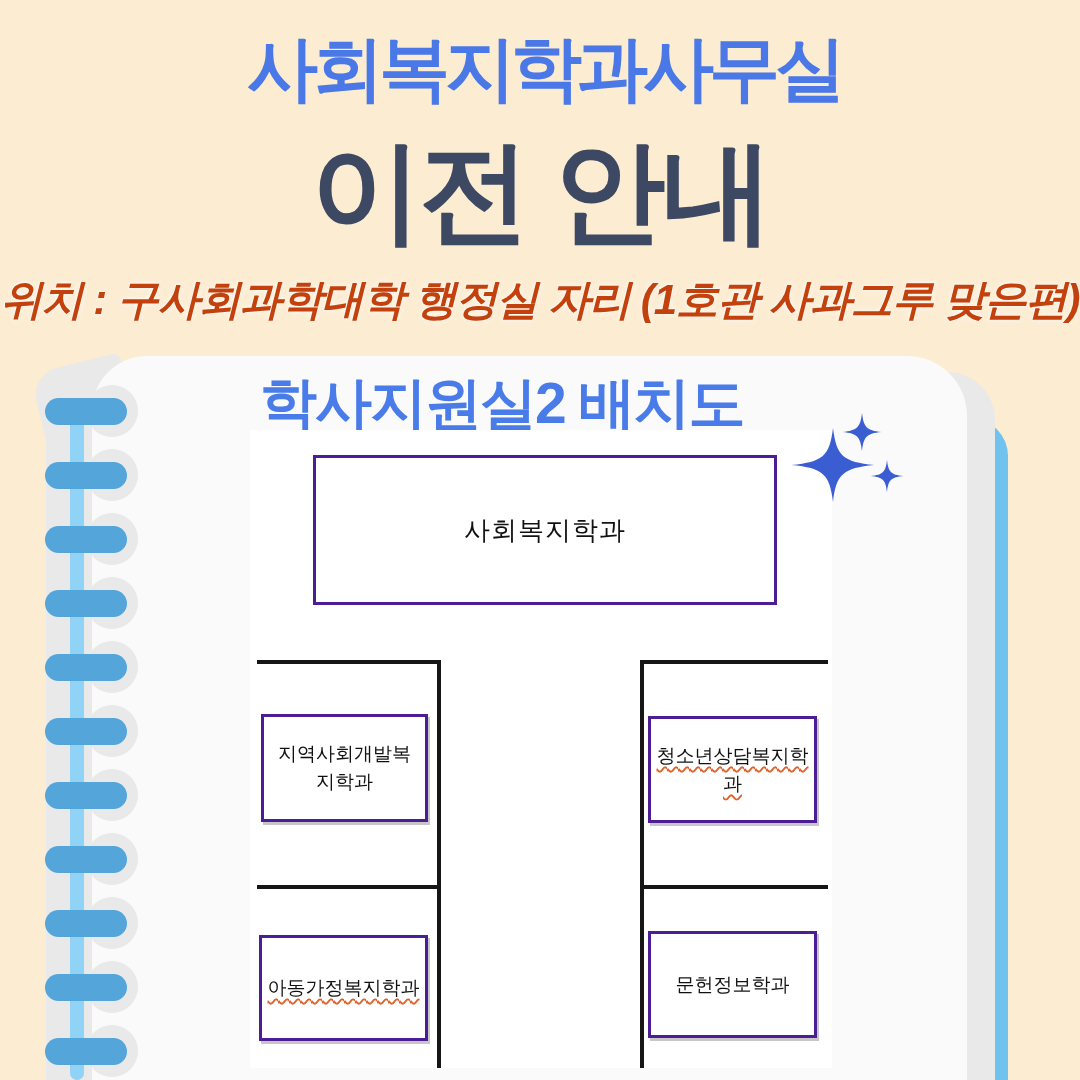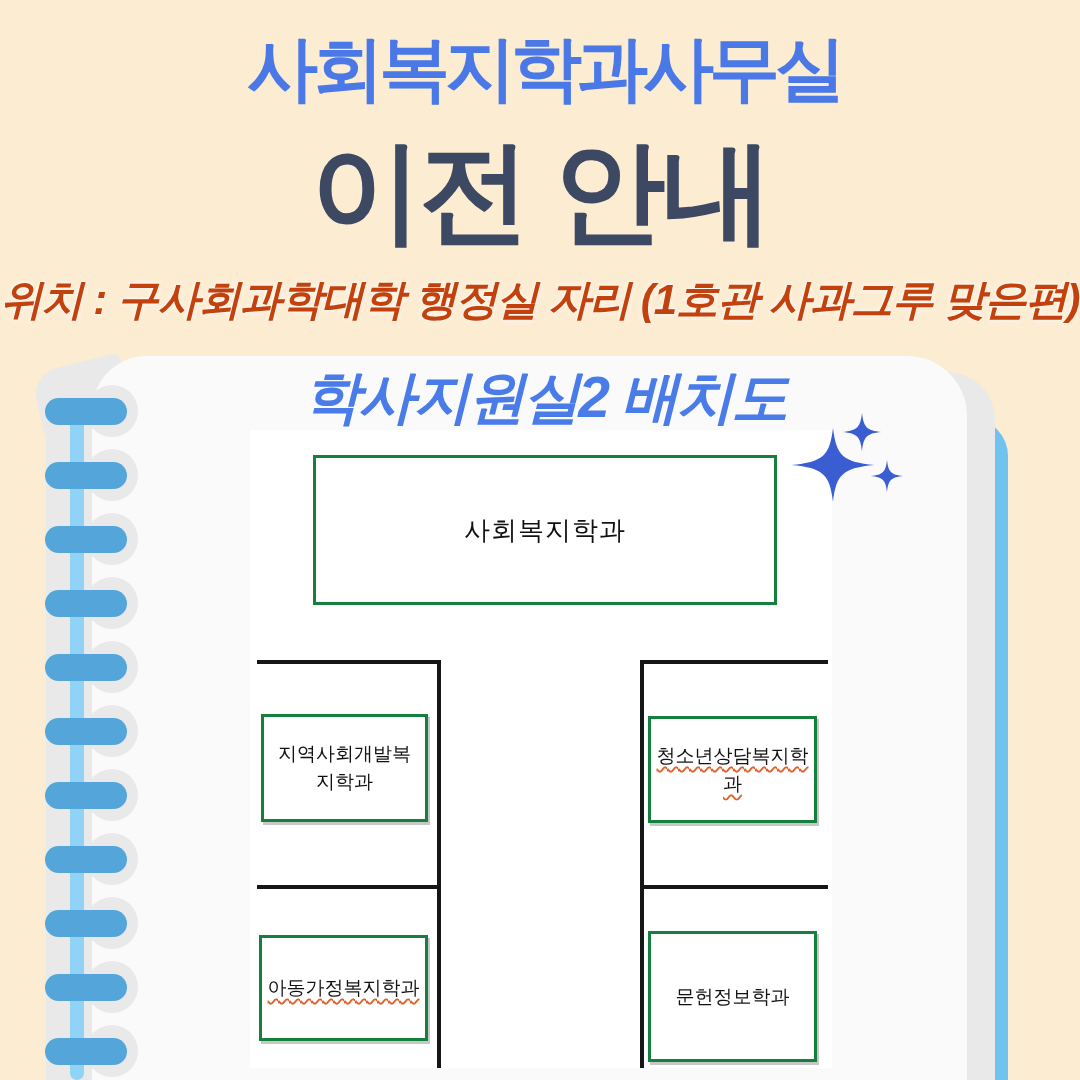--- a/index.html
+++ b/index.html
@@ -32,43 +32,43 @@
   .back-left-strip{position:absolute;left:46px;top:412px;width:52px;height:668px;background:#e9e9e9;}
   .page{
     position:absolute;left:92px;top:356px;width:875px;height:724px;
     background:#fafafa;border-radius:55px 60px 0 0;
   }
   .ring-hole{position:absolute;width:52px;height:52px;border-radius:50%;background:#e9e9e9;}
   .spine{position:absolute;left:70px;top:400px;width:14px;height:680px;background:#90d3f6;border-radius:7px;}
   .ring-pill{position:absolute;left:45px;width:82px;height:27px;border-radius:14px;background:#54a5da;}
   
   .plan-title{
-    position:absolute;left:250px;top:362px;width:582px;text-align:center;
-    font-size:57px;font-weight:800;letter-spacing:-2px;color:#4a7ce9;margin:4px;line-height:1.1;font-style:italic;
+    position:absolute;left:250px;top:362px;width:582px;text-align:left;
+    font-size:57px;font-weight:800;letter-spacing:-2px;color:#4a7ce9;margin:10px;line-height:1.1;
   }
   .plan-underline{position:absolute;left:257px;top:441px;width:575px;height:5px;background:#4a7ce9;}
   .plan-canvas{position:absolute;left:250px;top:430px;width:582px;height:638px;background:#ffffff;}
   .wall{position:absolute;background:#161616;}
   .w-lt{left:257px;top:660px;width:183px;height:4px;}
   .w-lv{left:437px;top:660px;width:4px;height:408px;}
   .w-ld{left:257px;top:885px;width:183px;height:4px;}
   .w-rt{left:640px;top:660px;width:188px;height:4px;}
   .w-rv{left:640px;top:660px;width:4px;height:408px;}
   .w-rd{left:640px;top:885px;width:188px;height:4px;}
   .room-box{
-    position:absolute;background:#ffffff;border:3px solid #15803d;
+    position:absolute;background:#ffffff;border:3px solid #4c1d95;
     display:flex;align-items:center;justify-content:center;text-align:center;
     color:#111;font-weight:500;box-sizing:border-box;
   }
   .room-main{left:313px;top:455px;width:464px;height:150px;font-size:26px;letter-spacing:1px;}
   .room-sm{font-size:19px;line-height:1.45;box-shadow:2px 3px 0 rgba(130,130,130,.45);}
   .room-l1{left:261px;top:714px;width:167px;height:108px;padding:0 8px;}
   .room-l2{left:259px;top:935px;width:169px;height:106px;}
   .room-r1{left:648px;top:716px;width:169px;height:107px;}
-  .room-r2{left:648px;top:931px;width:169px;height:131px;text-align:center;}
+  .room-r2{left:648px;top:931px;width:169px;height:107px;text-align:center;}
   .squiggle{
     text-decoration-line:underline;text-decoration-style:wavy;
     text-decoration-color:#e0622a;text-decoration-thickness:2px;
     text-underline-offset:4px;
   }
   .sparkles{position:absolute;left:788px;top:402px;width:130px;height:110px;}
 </style>
 </head>
 <body>
 

